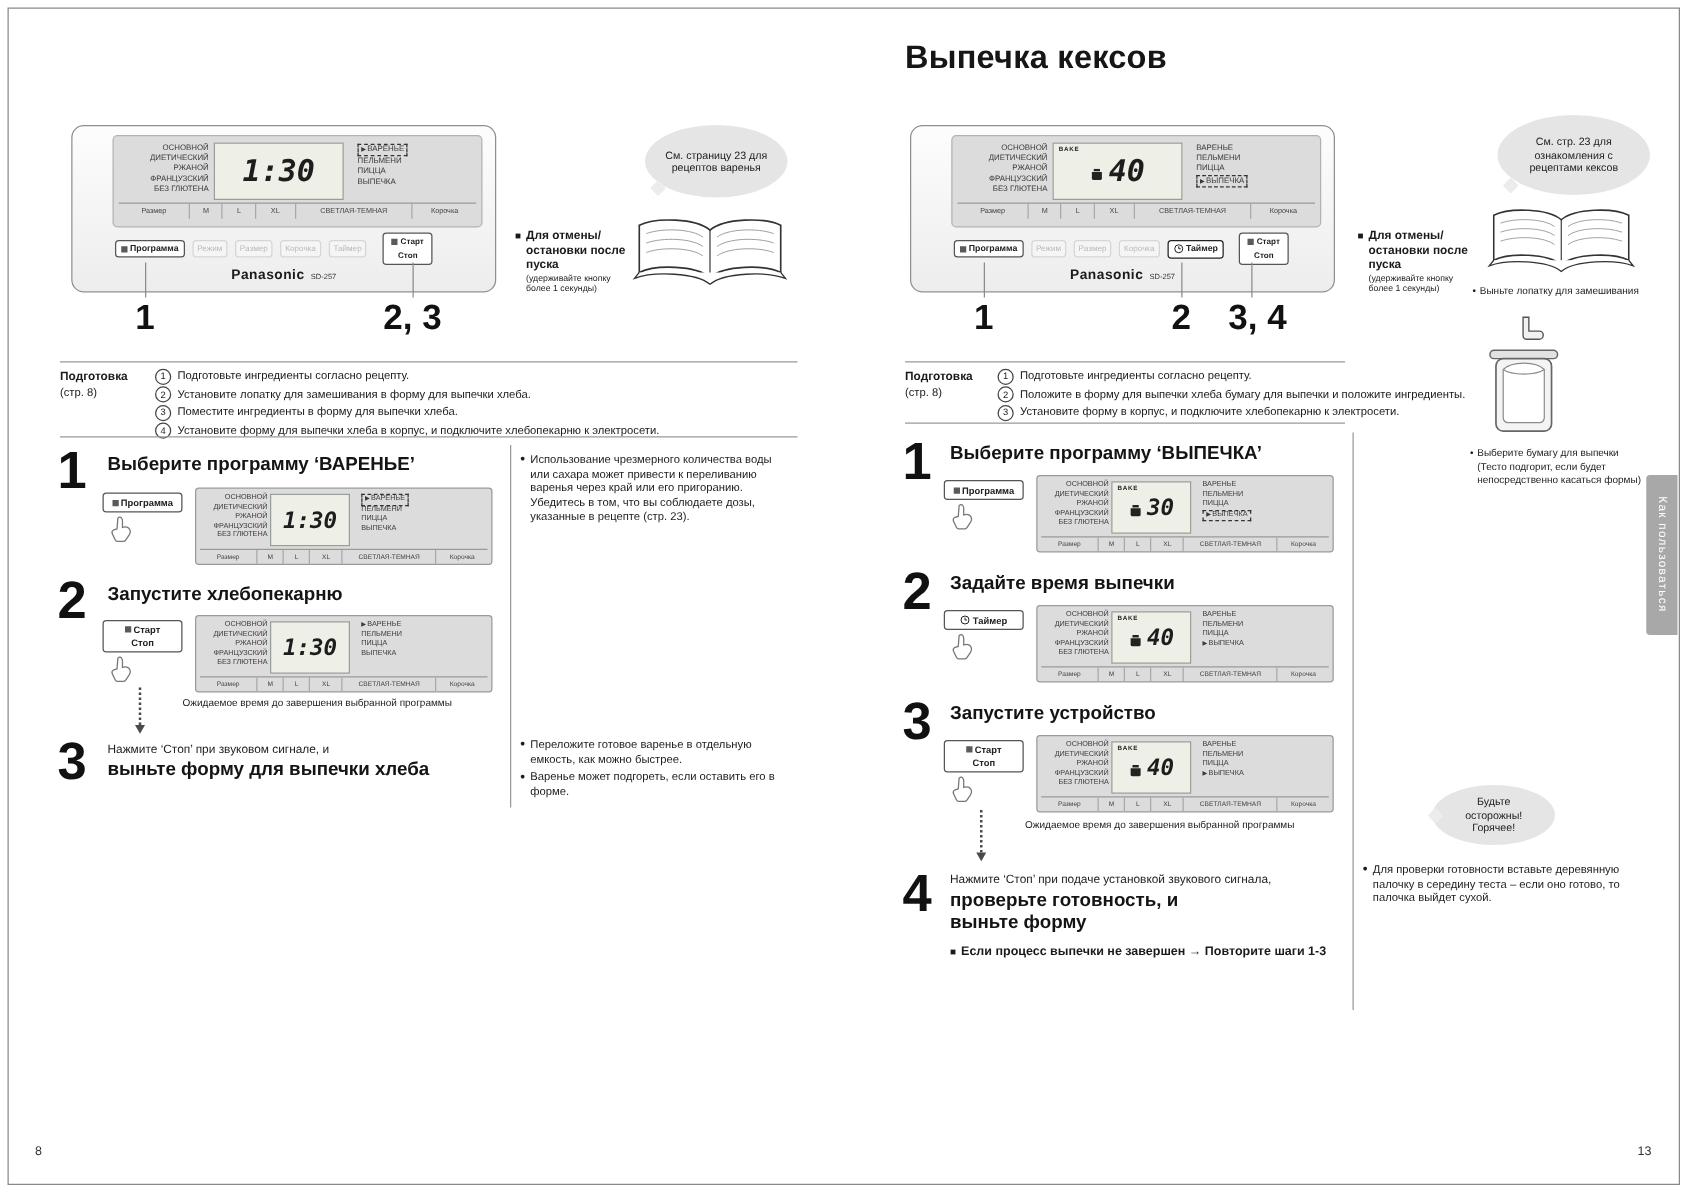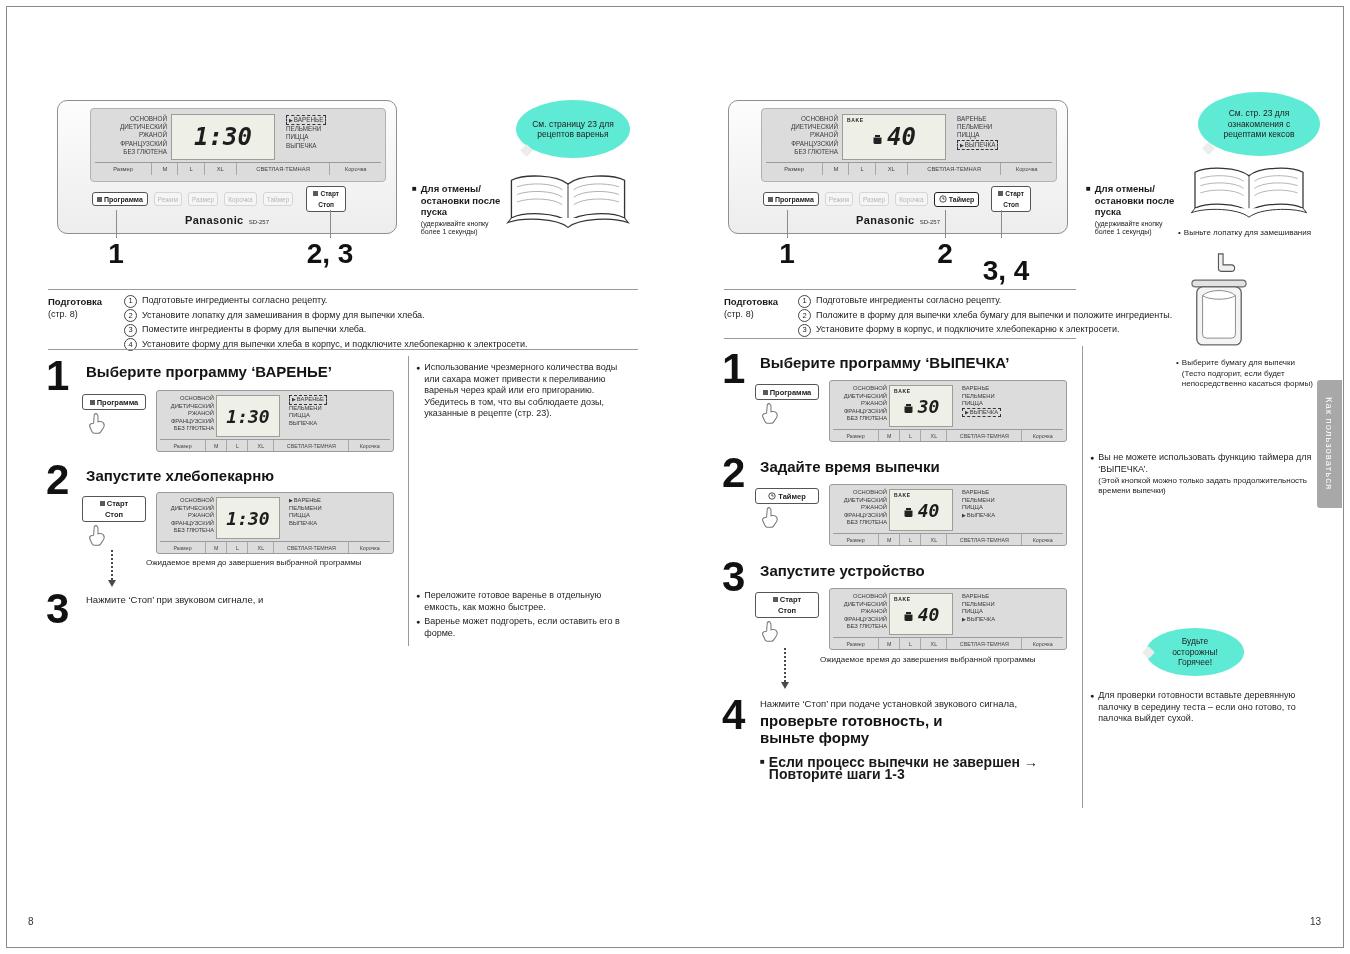--- a/index.html
+++ b/index.html
@@ -69,40 +69,40 @@
   .hand { line-height:0; align-self:flex-start; margin-left:2px; }
 
   
   .callout { position:absolute; transform:translateX(-50%); font-size:28px; font-weight:bold; color:#111; }
   .vconn { position:absolute; width:1px; background:#8c8c8c; }
   .hr { position:absolute; height:1px; background:#9a9a9a; }
   .vr { position:absolute; width:1px; background:#9a9a9a; }
   .dotarrow { position:absolute; width:0; border-left:2px dotted #4a4a4a; }
   .dotarrow:after { content:''; position:absolute; left:-5px; bottom:-7px; border:4px solid transparent; border-top:7px solid #4a4a4a; }
 
-  .bubble { position:absolute; background:#5eead4; border-radius:50%; display:flex; align-items:center;
+  .bubble { position:absolute; background:#e5e5e5; border-radius:50%; display:flex; align-items:center;
             justify-content:center; text-align:center; font-size:8.5px; line-height:10.5px; padding:8px 12px;
             box-sizing:border-box; color:#222; }
   .bubble .tail { position:absolute; width:9px; height:9px; background:#ececec; bottom:3px; left:6px;
                   transform:rotate(45deg); border-radius:1px; }
   .bubble.hot .tail { left:-2px; top:20px; bottom:auto; }
 
   .stepnum { position:absolute; font-size:42px; font-weight:bold; line-height:1; color:#111; }
   .stephead { position:absolute; font-size:15px; font-weight:bold; color:#141414; }
   .pretext { position:absolute; font-size:9.5px; color:#1d1d1d; }
   .caption { position:absolute; font-size:8px; color:#222; }
 
   .bnote { position:absolute; display:flex; gap:4px; font-size:9px; line-height:11.5px; color:#1d1d1d; }
   .bnote .dot { font-size:7px; line-height:11px; flex:none; }
   .subnote { font-size:8px; line-height:10px; margin-top:1px; }
   .sqnote { position:absolute; display:flex; gap:4px; }
   .sqnote .sqb { font-size:8px; line-height:11px; flex:none; }
   .cancel-t { font-weight:bold; font-size:9.5px; line-height:11.5px; }
   .cancel-s { font-size:7px; line-height:8.5px; margin-top:2px; color:#222; }
-  .repeat-t { font-weight:bold; font-size:14px; line-height:12px; }
+  .repeat-t { font-weight:bold; font-size:10px; line-height:12px; }
 
   .prep-label { position:absolute; font-size:9.5px; font-weight:bold; }
   .prep-ref { position:absolute; font-size:9px; }
   .prep-rows { position:absolute; display:flex; flex-direction:column; gap:1px; }
   .prep-row { display:flex; gap:5px; font-size:9px; line-height:12px; align-items:flex-start; }
   .circled { width:11px; height:11px; border:1px solid #444; border-radius:50%; font-size:7.5px;
              display:flex; align-items:center; justify-content:center; flex:none; margin-top:0.5px; }
 
   .mnote { position:absolute; display:flex; gap:3px; font-size:8px; line-height:10px; color:#1d1d1d; }
   .mnote .mdot { flex:none; }
@@ -322,32 +322,34 @@
             <div class="cell">Корочка</div>
           </div>
         </div>
       </div>
     </div>
   <div class="dotarrow" style="left:111px; top:550px; height:34px;"></div>
   <div class="caption" style="left:146px; top:558px; width:260px;">Ожидаемое время до завершения выбранной программы</div>
 
   <div class="stepnum" style="left:46px; top:588px;">3</div>
   <div class="pretext" style="left:86px; top:594px; width:310px;">Нажмите ‘Стоп’ при звуковом сигнале, и</div>
+  <div class="stephead" style="left:86px; top:607px; width:320px;">выньте форму для выпечки хлеба</div>
 
   <div class="bnote" style="left:416px; top:590px; width:214px;">
     <span class="dot">●</span>
     <span>Переложите готовое варенье в отдельную емкость, как можно быстрее.</span>
   </div>
   <div class="bnote" style="left:416px; top:616px; width:214px;">
     <span class="dot">●</span>
     <span>Варенье может подгореть, если оставить его в форме.</span>
   </div>
 
   <div class="pagenum" style="left:28px; top:916px;">8</div>
 
+  <div class="title" style="left:724px; top:30px;">Выпечка кексов</div>
 
   <div class="abs panelwrap full" style="left:728px; top:100px; width:340px; height:134px;">
       <div class="machine">
         <div class="ctl">
           <div class="dispbox">
             <div class="disp-main">
               <div class="plist pl-left">
                 <div class="pl-item">ОСНОВНОЙ</div>
                 <div class="pl-item">ДИЕТИЧЕСКИЙ</div>
                 <div class="pl-item">РЖАНОЙ</div>
@@ -409,21 +411,21 @@
         </div>
         <div class="brand"><span class="bname">Panasonic</span><span class="model">SD-257</span></div>
       </div>
     </div>
 
   <div class="vconn" style="left:787px; top:210px; height:28px;"></div>
   <div class="vconn" style="left:945px; top:210px; height:28px;"></div>
   <div class="vconn" style="left:1001px; top:210px; height:28px;"></div>
   <div class="callout" style="left:787px; top:238px;">1</div>
   <div class="callout" style="left:945px; top:238px;">2</div>
-  <div class="callout" style="left:1006px; top:238px;margin-top:17px;">3, 4</div>
+  <div class="callout" style="left:1006px; top:238px;">3, 4</div>
 
   <div class="bubble" style="left:1198px; top:92px; width:122px; height:64px;">
     <span class="tail"></span>
     <span>См. стр. 23 для ознакомления с рецептами кексов</span>
   </div>
 
   <div class="illus" style="left:1186px; top:162px;">
     <svg width="126" height="60" viewBox="0 0 140 64">
       <path d="M70 14 C58 4 24 3 10 10 L10 50 C24 43 58 44 70 54 C82 44 116 43 130 50 L130 10 C116 3 82 4 70 14 Z" fill="#fff" stroke="#333" stroke-width="1.4"></path>
       <line x1="70" y1="14" x2="70" y2="54" stroke="#333"></line>
@@ -585,27 +587,20 @@
             <div class="cell">M</div>
             <div class="cell">L</div>
             <div class="cell">XL</div>
             <div class="cell">СВЕТЛАЯ-ТЕМНАЯ</div>
             <div class="cell">Корочка</div>
           </div>
         </div>
       </div>
     </div>
 
-  <div class="bnote" style="left:1090px; top:452px; width:222px;">
-    <span class="dot">●</span>
-    <div>
-      <span>Вы не можете использовать функцию таймера для ‘ВЫПЕЧКА’.</span>
-      <div class="subnote">(Этой кнопкой можно только задать продолжительность времени выпечки)</div>
-    </div>
-  </div>
 
   <div class="stepnum" style="left:722px; top:556px;">3</div>
   <div class="stephead" style="left:760px; top:562px;text-align:center;">Запустите устройство</div>
   <div class="abs panelwrap mini" style="left:755px; top:588px; width:312px;">
       <div class="mini-wrap">
         <div class="btncol">
           <div class="pbtn ss">
             <div class="ssrow">
               <span class="sq"></span>
               <span>Старт</span>

